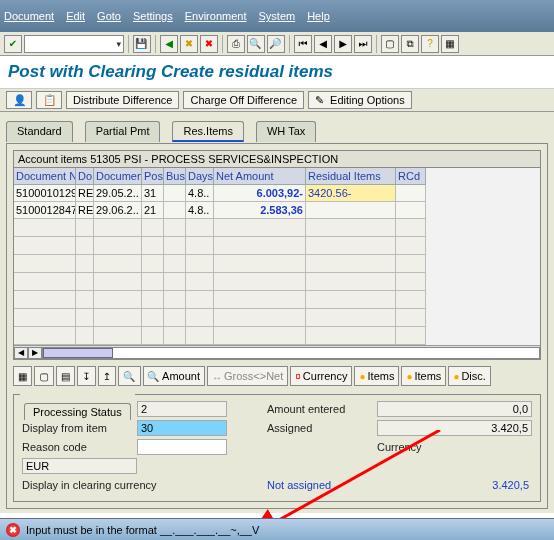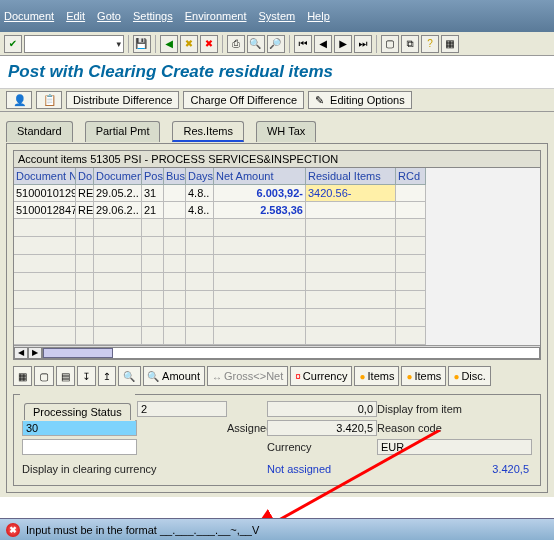--- a/index.html
+++ b/index.html
@@ -276,20 +276,21 @@
           <span>Disc.</span>
         </span>
     </div>
 
     <div class="section">
       <div class="section-title"><span class="sec-tab-shape">Processing Status</span></div>
       <div class="form-grid">
         <div class="fld-label">Number of items</div>
         <div class="fld-val">2</div>
         <div></div>
+        <div class="fld-label">Amount entered</div>
         <div class="fld-val val-right">0,0</div>
 
         <div class="fld-label">Display from item</div>
         <div class="fld-val" style="background:#7dd3fc">30</div>
         <div></div>
         <div class="fld-label">Assigned</div>
         <div class="fld-val val-right">3.420,5</div>
 
         <div class="fld-label">Reason code</div>
         <div class="fld-val" style="background:#fff"></div>

